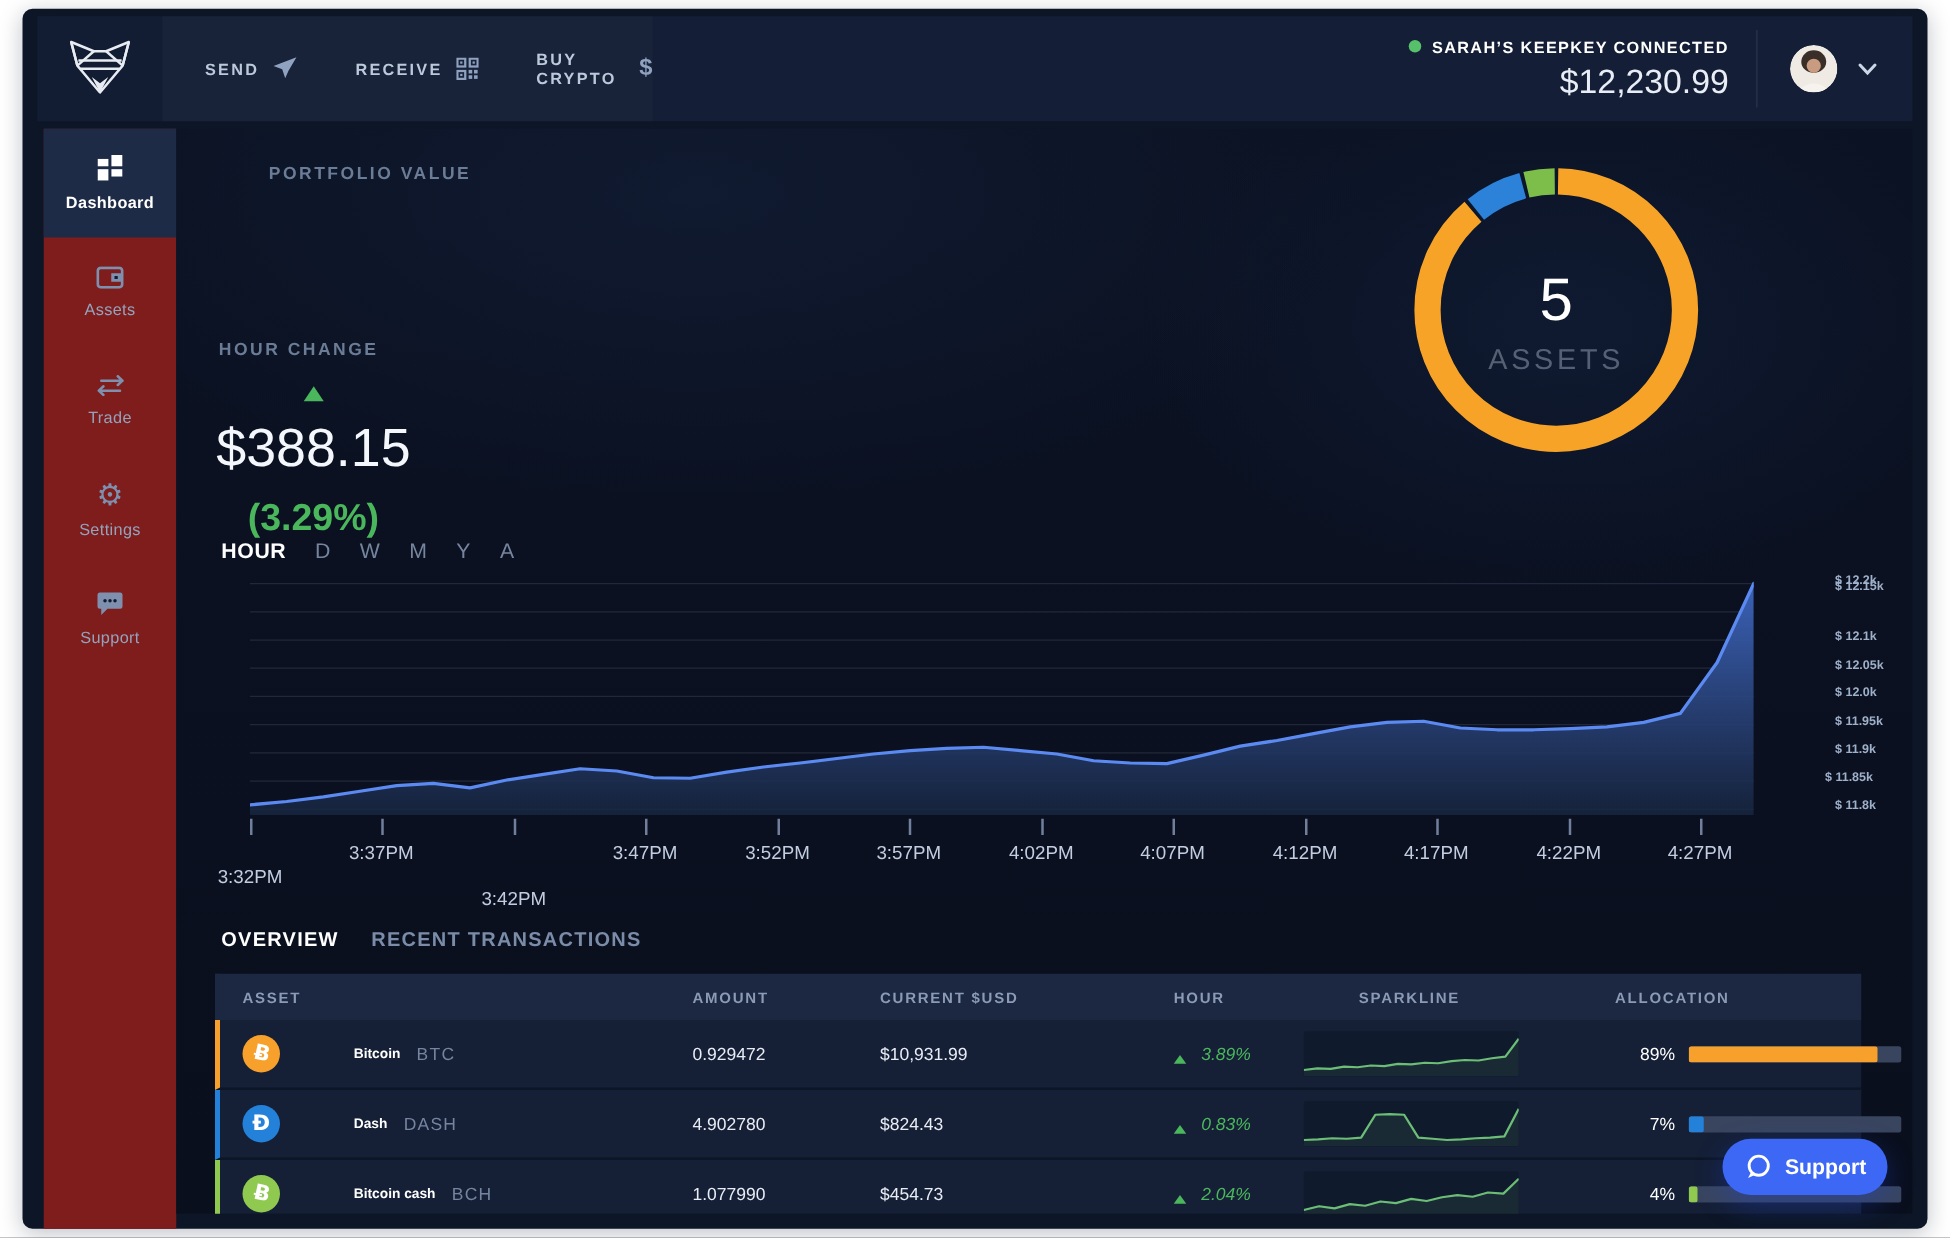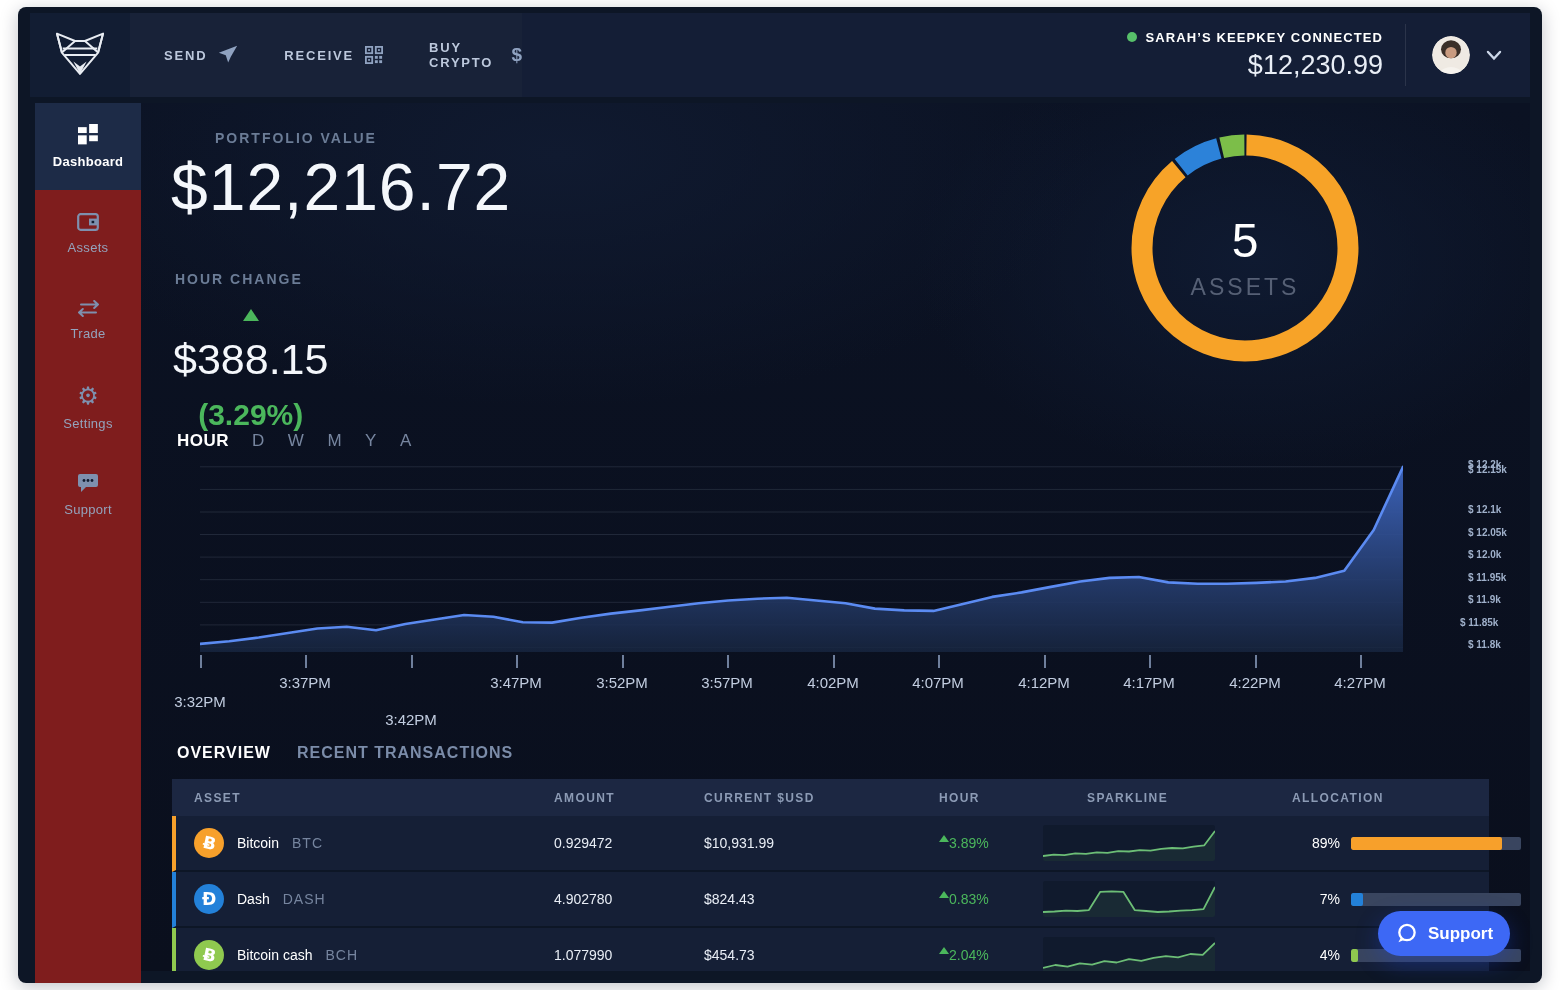--- a/index.html
+++ b/index.html
@@ -77,24 +77,24 @@
   .thead { display:grid; grid-template-columns:360px 150px 235px 148px 205px 1fr; align-items:center;
            height:37px; background:#1C2742; padding-left:18px; border-left:4px solid #1C2742; }
   .th { font-size:12px; font-weight:bold; letter-spacing:1.4px; color:#8C9BB5; }
   .trow { display:grid; grid-template-columns:360px 150px 235px 148px 205px 1fr; align-items:center;
           height:56px; background:#151F36; padding-left:18px; border-left:4px solid #555;
           border-bottom:2px solid #0D1626; cursor:pointer; }
   .asset-cell { display:flex; align-items:center; gap:13px; }
   .coin { width:30px; height:30px; border-radius:50%; display:flex; align-items:center; justify-content:center; flex:none; }
   .coin-glyph { font-size:17px; font-weight:bold; color:#FFFFFF; font-family:"DejaVu Sans",sans-serif; }
   .coin-glyph.tilt { transform:rotate(12deg); }
-  .coin-name { font-size:14px; font-weight:normal; color:#FFFFFF; }
+  .coin-name { font-size:11px; font-weight:bold; color:#FFFFFF;margin-left:46px; }
   .coin-sym { font-size:14px; color:#76859F; letter-spacing:1px; }
   .num { font-size:14px; color:#E8EDF5; }
-  .hour-cell { display:flex; align-items:flex-start; gap:0; }
+  .hour-cell { display:flex; align-items:flex-end; gap:12px;font-style:italic; }
   .tri-up-sm { width:0; height:0; border-left:5px solid transparent; border-right:5px solid transparent; border-bottom:7px solid #4BB75C; }
   .pct { font-size:14px; color:#4BB75C; }
   .spark-cell { display:flex; }
   .spark { margin-left:-44px; background:rgba(13,21,38,.55); border-radius:2px; }
   .alloc-cell { display:flex; align-items:center; }
   .alloc-pct { width:48px; text-align:right; font-size:14px; color:#FFFFFF; margin-right:11px; }
   .alloc-bar { width:170px; height:13px; background:#39455F; border-radius:2px; overflow:hidden; }
   .alloc-fill { height:100%; border-radius:2px; }
 
   
@@ -217,21 +217,20 @@
             <circle cx="11" cy="7.5" r="1.4"></circle>
             <circle cx="15" cy="7.5" r="1.4"></circle>
           </g>
         </svg>
         <span class="side-label">Support</span>
       </div>
     </div>
 
   <div class="main">
     <div class="small-label portfolio-label">PORTFOLIO VALUE</div>
-    <div class="portfolio-value">$12,216.72</div>
     <div class="small-label change-label">HOUR CHANGE</div>
     <div class="change-row">
       <span class="tri-up-big"></span>
       <span class="change-value">$388.15</span>
       <span class="change-pct">(3.29%)</span>
     </div>
 
     <div class="donut-wrap">
       <svg id="donut-svg" width="240" height="240" viewBox="0 0 240 240">
           <g transform="rotate(-90 120 120)">

